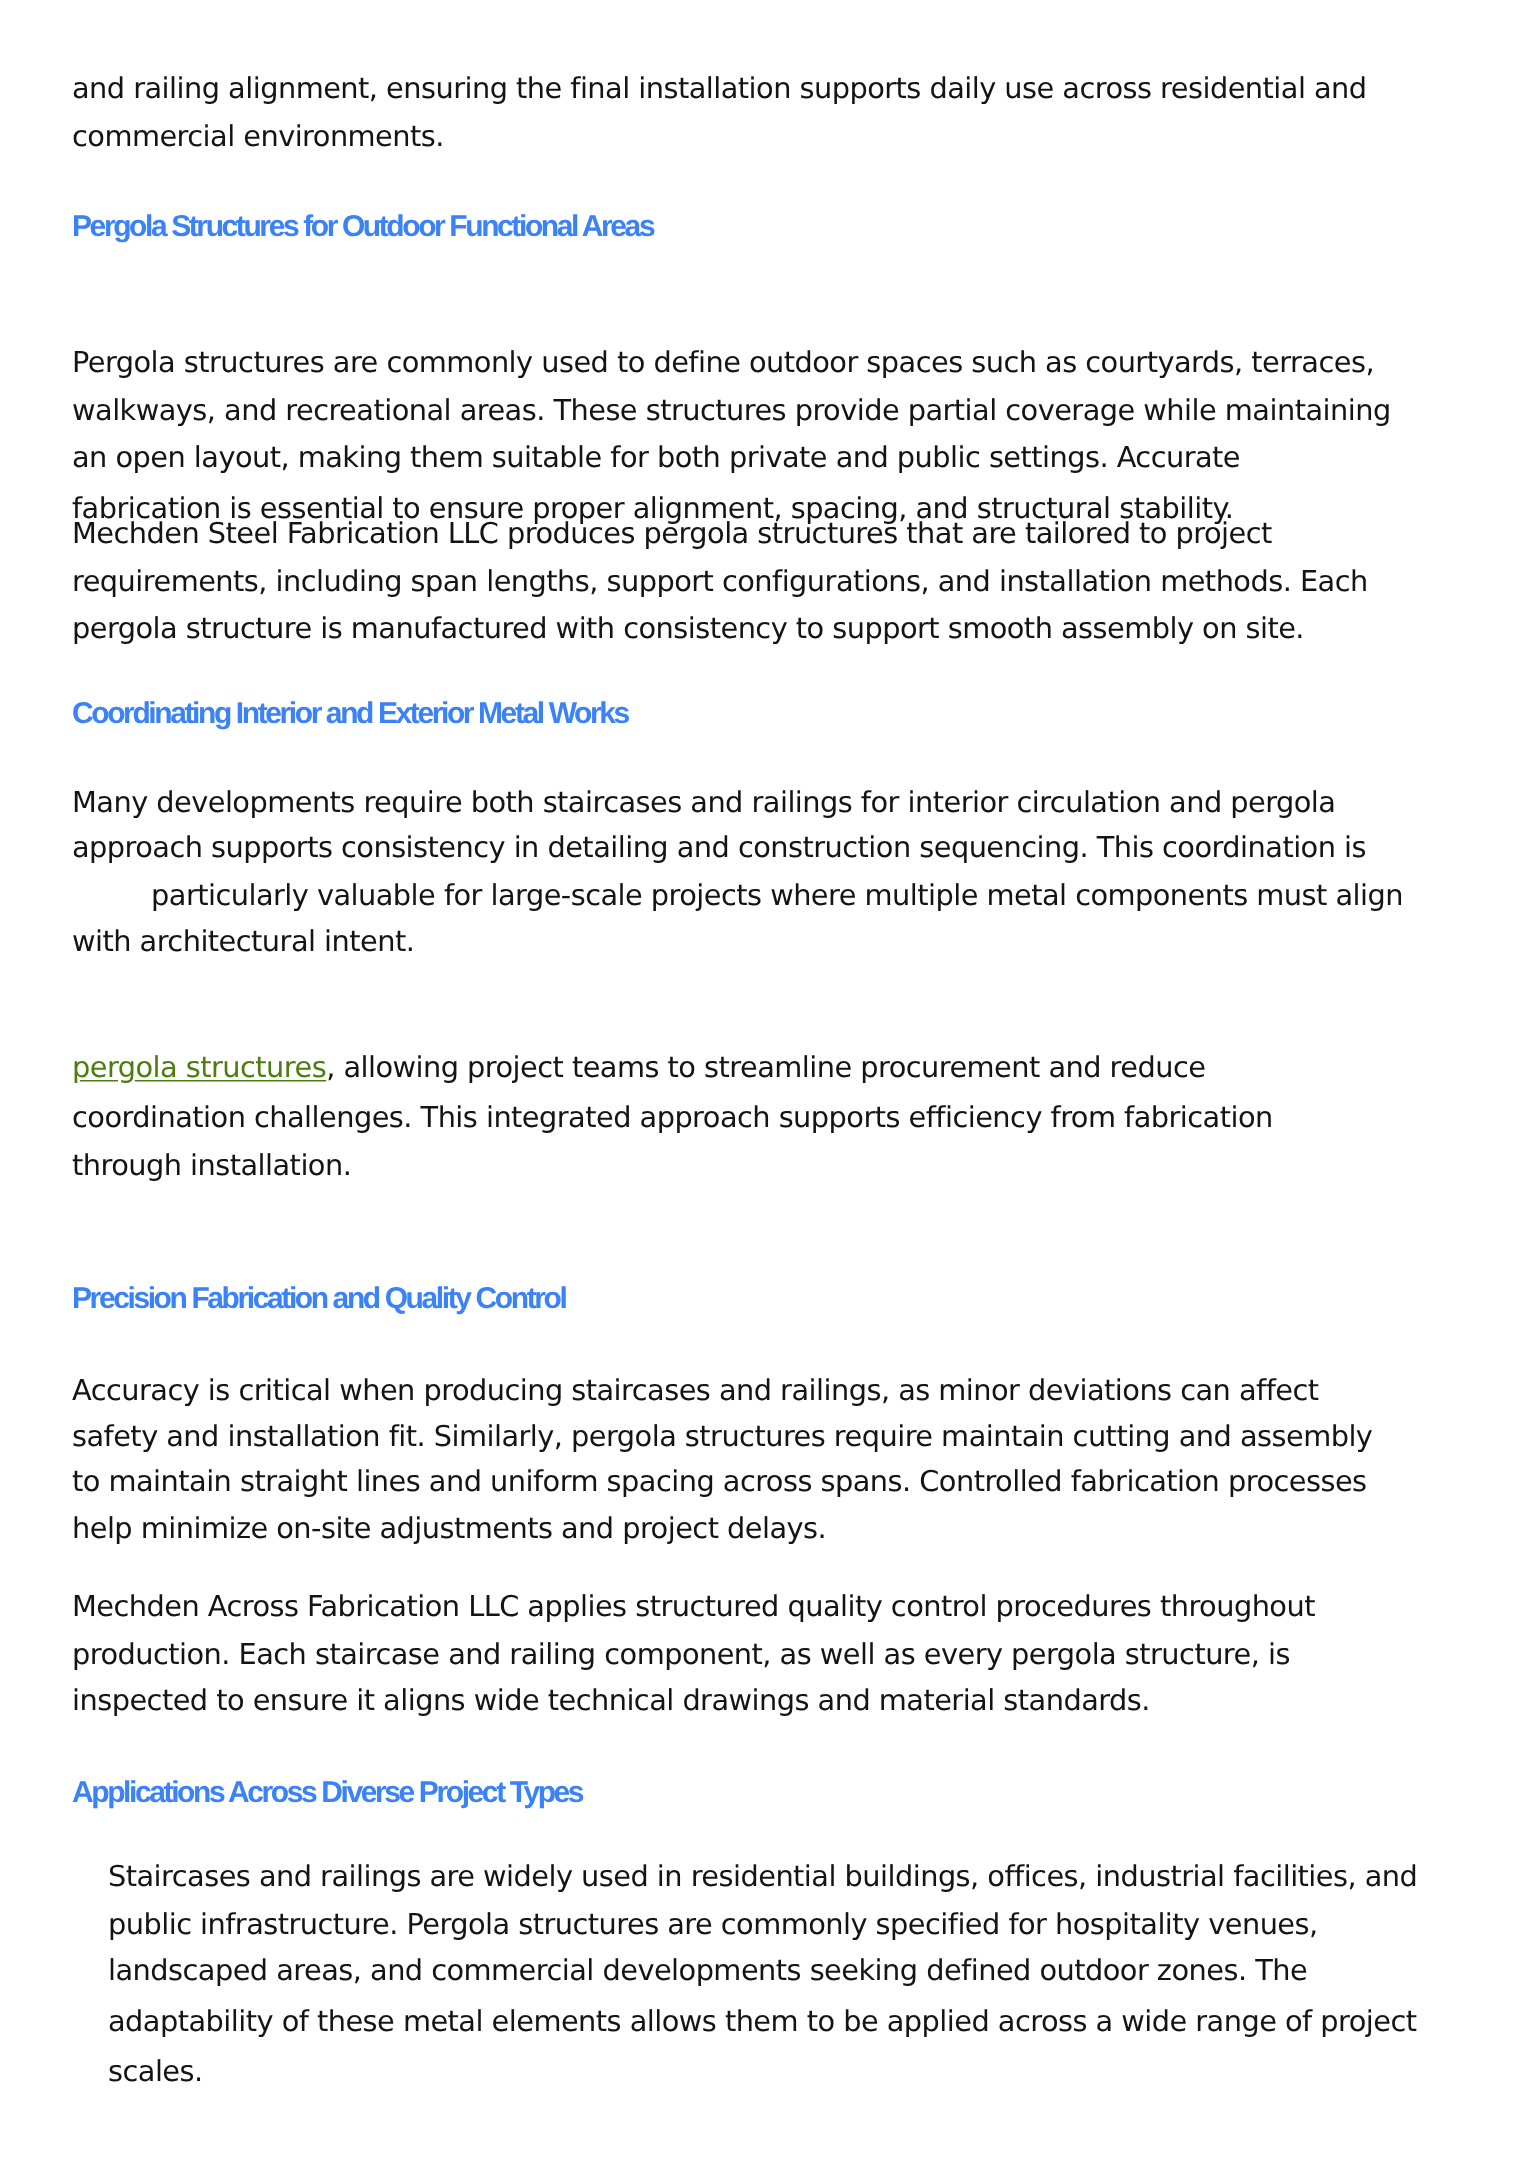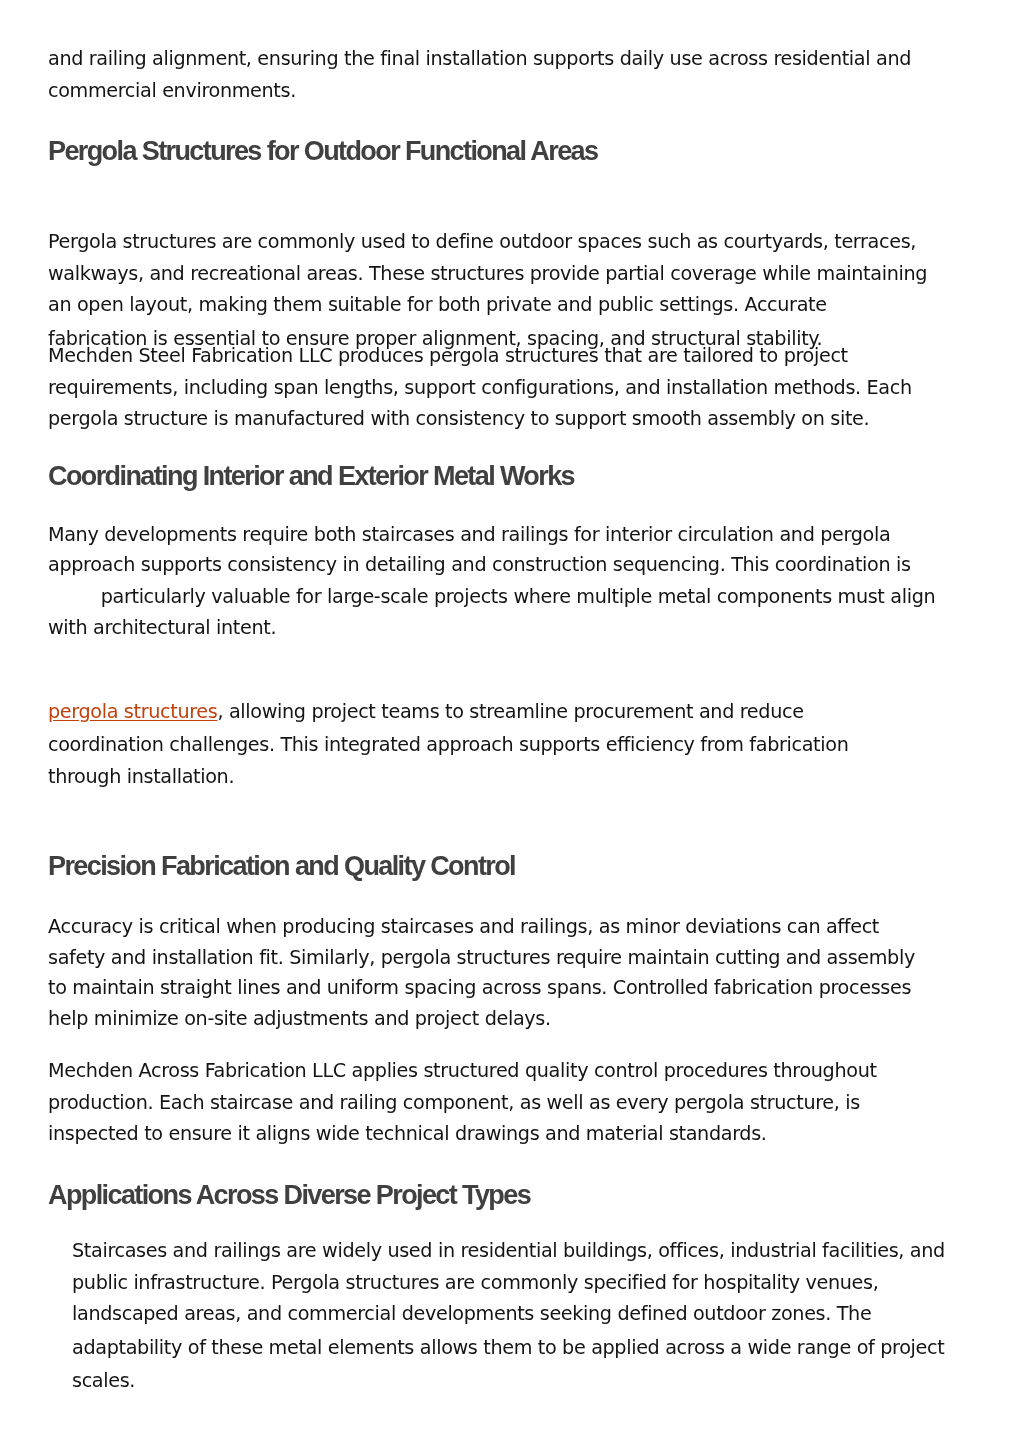--- a/index.html
+++ b/index.html
@@ -34,27 +34,27 @@
       line-height: 31.5px;
       color: #141414;
     }
     .heading {
       position: absolute;
       left: 0;
       margin: 0;
       white-space: nowrap;
       font-family: "Liberation Sans", sans-serif;
       font-weight: bold;
-      font-size: 27px;
+      font-size: 20px;
       letter-spacing: -1.6px;
       line-height: 40px;
-      color: #404040;
+      color: #3b82f6;
     }
     .link {
-      color: #c2410c;
+      color: #4d7c0f;
       text-decoration: underline;
       text-underline-offset: 2px;
       cursor: pointer;
     }
   </style>
 </head>
 <body>
 
 <div class="page">
 

